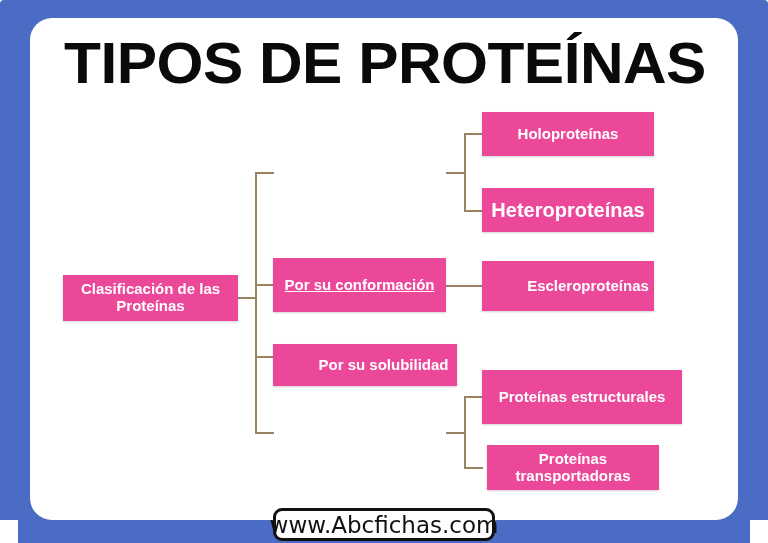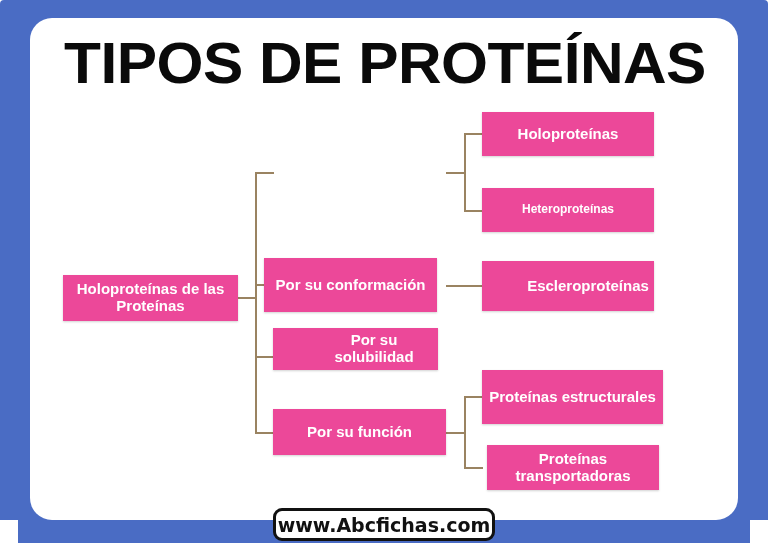--- a/index.html
+++ b/index.html
@@ -85,27 +85,27 @@
     text-align: center;
     box-sizing: border-box;
     padding: 2px 6px;
     line-height: 1.12;
     box-shadow: 0 1px 2px rgba(0,0,0,0.18);
   }
 
   
   #node-root           { left: 63px;  top: 275px; width: 175px; height: 46px; font-size: 15px; }
   #node-composicion    { left: 273px; top: 146px; width: 173px; height: 54px; font-size: 15px; }
-  #node-conformacion   { left: 264px; top: 258px; width: 173px; height: 54px; font-size: 15px; }
-  #node-solubilidad    { left: 273px; top: 328px; width: 165px; height: 42px; font-size: 15px; padding-left: 43px; }
+  #node-conformacion   { left: 273px; top: 258px; width: 173px; height: 54px; font-size: 15px; text-decoration: underline; }
+  #node-solubilidad    { left: 273px; top: 344px; width: 184px; height: 42px; font-size: 15px; padding-left: 43px; }
   #node-funcion        { left: 273px; top: 409px; width: 173px; height: 46px; font-size: 15px; }
   #node-holo           { left: 482px; top: 112px; width: 172px; height: 44px; font-size: 15px; }
-  #node-hetero         { left: 482px; top: 188px; width: 172px; height: 44px; font-size: 12px; }
+  #node-hetero         { left: 482px; top: 188px; width: 172px; height: 44px; font-size: 20px; }
   #node-esclero        { left: 482px; top: 261px; width: 172px; height: 50px; font-size: 15px; padding-left: 46px; }
-  #node-estructurales  { left: 482px; top: 370px; width: 181px; height: 54px; font-size: 15px; }
+  #node-estructurales  { left: 482px; top: 370px; width: 200px; height: 54px; font-size: 15px; }
   #node-transportadoras{ left: 487px; top: 445px; width: 172px; height: 45px; font-size: 15px; }
 
   
   .conn {
     position: absolute;
     background: #9a8361;
   }
   .conn-h { height: 2px; }
   .conn-v { width: 2px; }
 
@@ -119,22 +119,22 @@
     background: #ffffff;
     border: 3px solid #111111;
     border-radius: 9px;
     display: flex;
     align-items: center;
     justify-content: center;
     box-sizing: border-box;
   }
   #footer-text {
     font-family: "DejaVu Sans", sans-serif;
-    font-size: 19px;
-    font-weight: bold;
+    font-size: 23px;
+    font-weight: normal;
     color: #111111;
     letter-spacing: 0px;
     white-space: nowrap;
   }
 </style>
 </head>
 <body>
 
 <div id="frame">
 
@@ -164,25 +164,24 @@
     <div class="conn conn-h" style="left:464px; top:133px; width:19px;"></div>
     <div class="conn conn-h" style="left:464px; top:210px; width:19px;"></div>
 
     <div class="conn conn-h" style="left:446px; top:285px; width:37px;"></div>
 
     <div class="conn conn-h" style="left:446px; top:432px; width:20px;"></div>
     <div class="conn conn-v" style="left:464px; top:396px; height:73px;"></div>
     <div class="conn conn-h" style="left:464px; top:396px; width:19px;"></div>
     <div class="conn conn-h" style="left:464px; top:467px; width:19px;"></div>
 
-    <div class="node" id="node-root">Holoproteínas de las Proteínas</div>
+    <div class="node" id="node-root">Clasificación de las Proteínas</div>
 
     <div class="node" id="node-conformacion">Por su conformación</div>
     <div class="node" id="node-solubilidad">Por su solubilidad</div>
-    <div class="node" id="node-funcion">Por su función</div>
 
     <div class="node" id="node-holo">Holoproteínas</div>
     <div class="node" id="node-hetero">Heteroproteínas</div>
     <div class="node" id="node-esclero">Escleroproteínas</div>
     <div class="node" id="node-estructurales">Proteínas estructurales</div>
     <div class="node" id="node-transportadoras">Proteínas transportadoras</div>
 
   </div>
 
   <div id="footer-badge">

